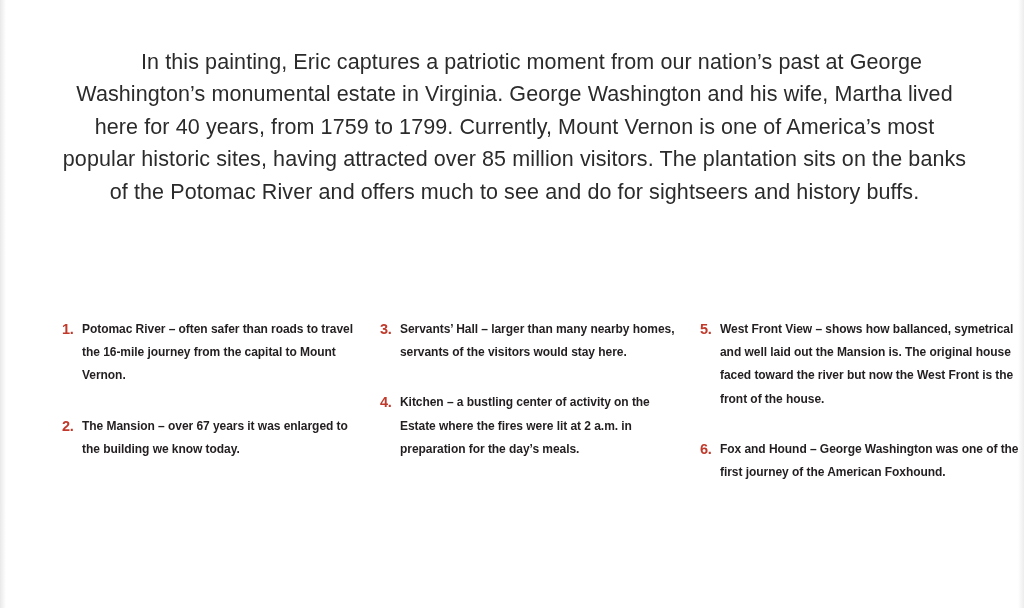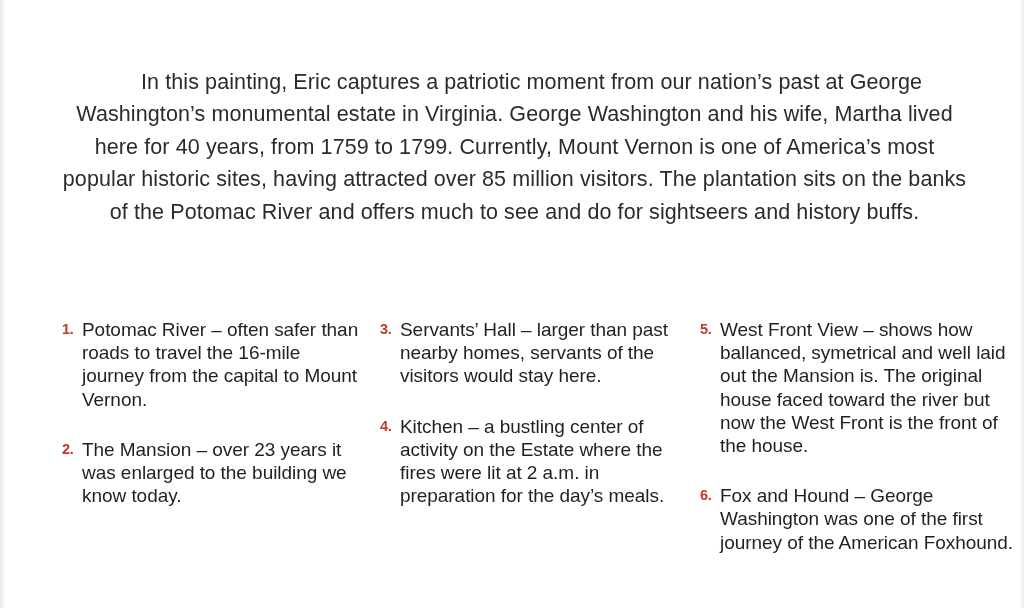--- a/index.html
+++ b/index.html
@@ -18,21 +18,21 @@
   .page {
     position: relative;
     width: 1024px;
     height: 608px;
     box-sizing: border-box;
   }
   
   .intro {
     position: absolute;
     left: 62px;
-    top: 44px;
+    top: 24px;
     width: 905px;
     text-align: center;
     font-size: 21.5px;
     line-height: 32.5px;
     letter-spacing: 0.1px;
     color: #2b2b2b;
     font-weight: 400;
   }
   .intro .indent {
     display: inline-block;
@@ -63,25 +63,25 @@
     color: #c0392b;
     font-size: 14.5px;
     font-weight: 700;
     line-height: 23px;
     width: 20px;
     flex: 0 0 20px;
     text-align: left;
     letter-spacing: -0.2px;
   }
   .note-text {
-    font-size: 19px;
+    font-size: 12px;
     line-height: 23.2px;
     color: #231f20;
     letter-spacing: -0.05px;
-    font-weight: 400;
+    font-weight: 700;
     flex: 1 1 auto;
   }
   
   .edge-left, .edge-right {
     position: absolute;
     top: 0;
     width: 6px;
     height: 608px;
     pointer-events: none;
   }
@@ -100,28 +100,28 @@
 
   <div class="columns">
 
     <div class="col col-1">
       <div class="note">
         <span class="num">1.</span>
         <span class="note-text">Potomac River – often safer than roads to travel the 16-mile journey from the capital to Mount Vernon.</span>
       </div>
       <div class="note">
         <span class="num">2.</span>
-        <span class="note-text">The Mansion – over 23 years it was enlarged to the building we know today.</span>
+        <span class="note-text">The Mansion – over 67 years it was enlarged to the building we know today.</span>
       </div>
     </div>
 
     <div class="col col-2">
       <div class="note">
         <span class="num">3.</span>
-        <span class="note-text">Servants’ Hall – larger than past nearby homes, servants of the visitors would stay here.</span>
+        <span class="note-text">Servants’ Hall – larger than many nearby homes, servants of the visitors would stay here.</span>
       </div>
       <div class="note">
         <span class="num">4.</span>
         <span class="note-text">Kitchen – a bustling center of activity on the Estate where the fires were lit at 2 a.m. in preparation for the day’s meals.</span>
       </div>
     </div>
 
     <div class="col col-3">
       <div class="note">
         <span class="num">5.</span>

